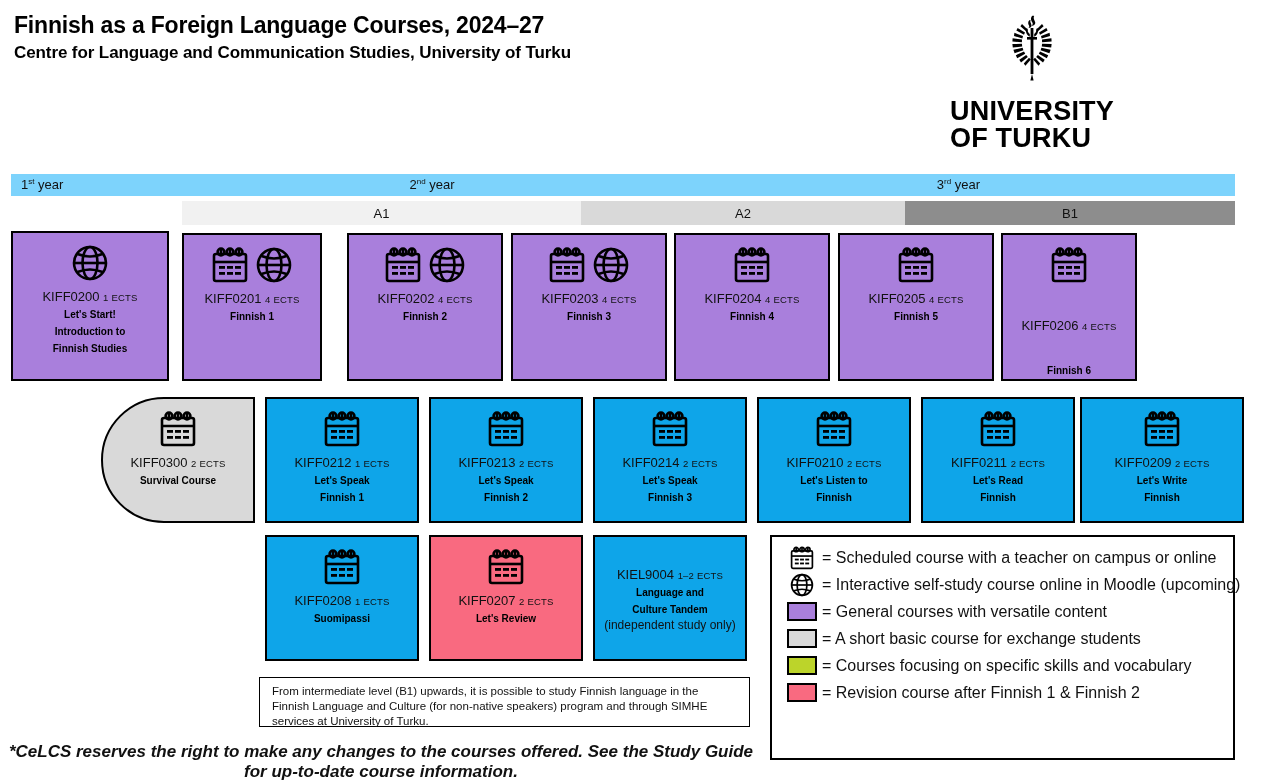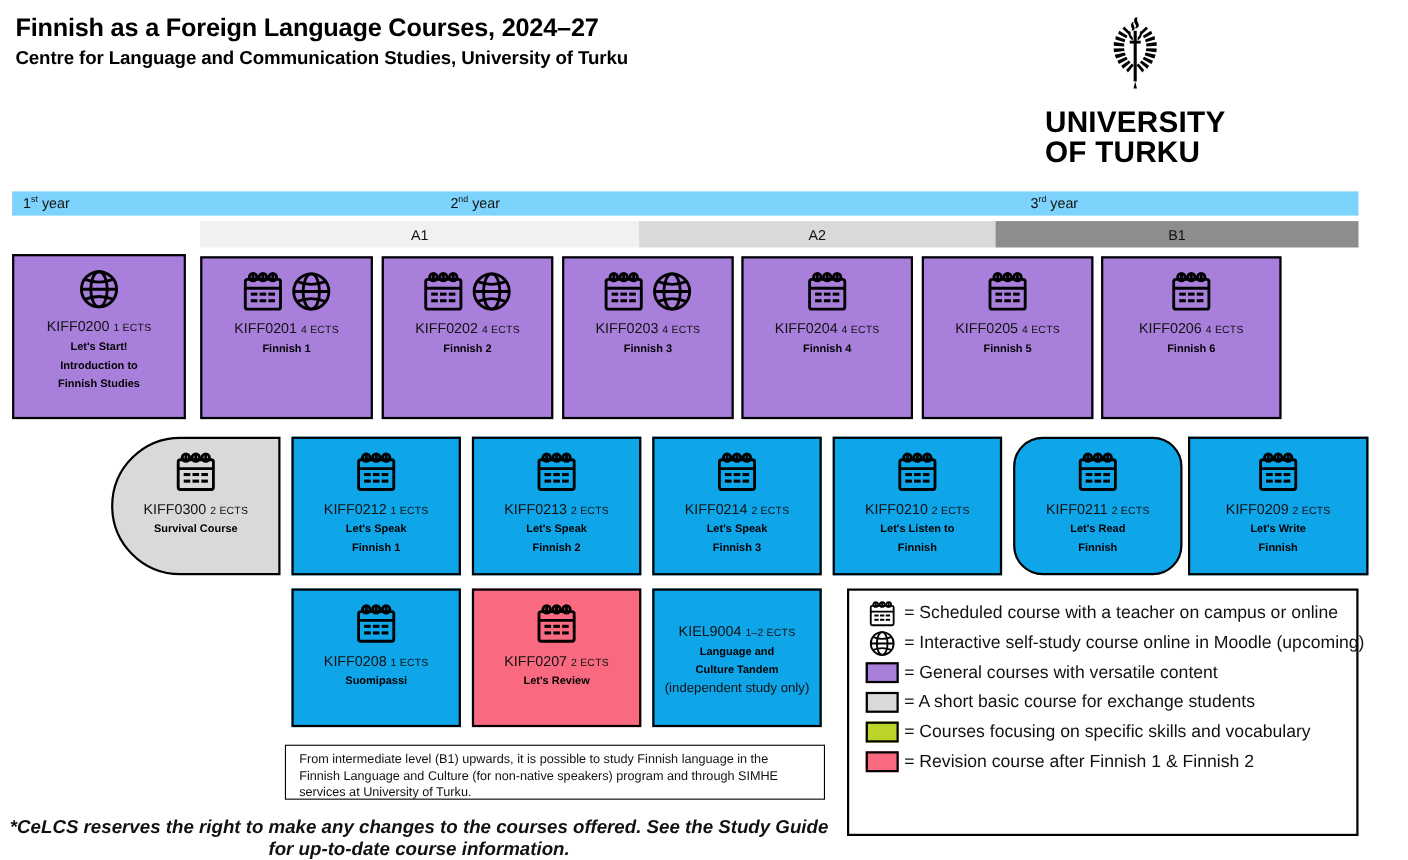--- a/index.html
+++ b/index.html
@@ -198,21 +198,21 @@
               <line x1="4" y1="20" x2="36" y2="20"></line>
               <path d="M7.5 11 Q20 16 32.5 11"></path>
               <path d="M7.5 29 Q20 24 32.5 29"></path>
             </g>
           </svg>
         </span>
       </div>
       <div class="code-line">KIFF0200 <span class="ects">1 ECTS</span></div>
       <div class="course-name">Let's Start!<br>Introduction to<br>Finnish Studies</div>
     </div>
-    <div class="course c-purple" style="left: 182px; top: 233px; width: 157px; height: 148px;">
+    <div class="course c-purple" style="left: 182px; top: 233px; width: 140px; height: 148px;">
       <div class="icons">
         <span>
           <svg viewBox="0 0 40 40" width="40" height="40" aria-hidden="true">
             <g fill="none" stroke="#000" stroke-width="2.6">
               <rect x="4" y="9" width="32" height="27" rx="2"></rect>
               <line x1="4" y1="17" x2="36" y2="17"></line>
               <circle cx="11" cy="7" r="3.4"></circle>
               <circle cx="20" cy="7" r="3.4"></circle>
               <circle cx="29" cy="7" r="3.4"></circle>
               <line x1="11" y1="4" x2="11" y2="10"></line>
@@ -371,21 +371,21 @@
               <rect x="9" y="27" width="6" height="2.8"></rect>
               <rect x="17" y="27" width="6" height="2.8"></rect>
               <rect x="25" y="27" width="6" height="2.8"></rect>
             </g>
           </svg>
         </span>
       </div>
       <div class="code-line">KIFF0205 <span class="ects">4 ECTS</span></div>
       <div class="course-name">Finnish 5</div>
     </div>
-    <div class="course c-purple" style="left: 1001px; top: 233px; width: 164px; height: 148px;">
+    <div class="course c-purple" style="left: 1001px; top: 233px; width: 136px; height: 148px; justify-content: space-between;">
       <div class="icons">
         <span>
           <svg viewBox="0 0 40 40" width="40" height="40" aria-hidden="true">
             <g fill="none" stroke="#000" stroke-width="2.6">
               <rect x="4" y="9" width="32" height="27" rx="2"></rect>
               <line x1="4" y1="17" x2="36" y2="17"></line>
               <circle cx="11" cy="7" r="3.4"></circle>
               <circle cx="20" cy="7" r="3.4"></circle>
               <circle cx="29" cy="7" r="3.4"></circle>
               <line x1="11" y1="4" x2="11" y2="10"></line>
@@ -539,21 +539,21 @@
               <rect x="9" y="27" width="6" height="2.8"></rect>
               <rect x="17" y="27" width="6" height="2.8"></rect>
               <rect x="25" y="27" width="6" height="2.8"></rect>
             </g>
           </svg>
         </span>
       </div>
       <div class="code-line">KIFF0210 <span class="ects">2 ECTS</span></div>
       <div class="course-name">Let's Listen to<br>Finnish</div>
     </div>
-    <div class="course c-green" style="left: 921px; top: 397px; width: 154px; height: 126px; border-radius: 27px;">
+    <div class="course c-green" style="left: 921px; top: 397px; width: 154px; height: 126px;">
       <div class="icons">
         <span>
           <svg viewBox="0 0 40 40" width="40" height="40" aria-hidden="true">
             <g fill="none" stroke="#000" stroke-width="2.6">
               <rect x="4" y="9" width="32" height="27" rx="2"></rect>
               <line x1="4" y1="17" x2="36" y2="17"></line>
               <circle cx="11" cy="7" r="3.4"></circle>
               <circle cx="20" cy="7" r="3.4"></circle>
               <circle cx="29" cy="7" r="3.4"></circle>
               <line x1="11" y1="4" x2="11" y2="10"></line>

